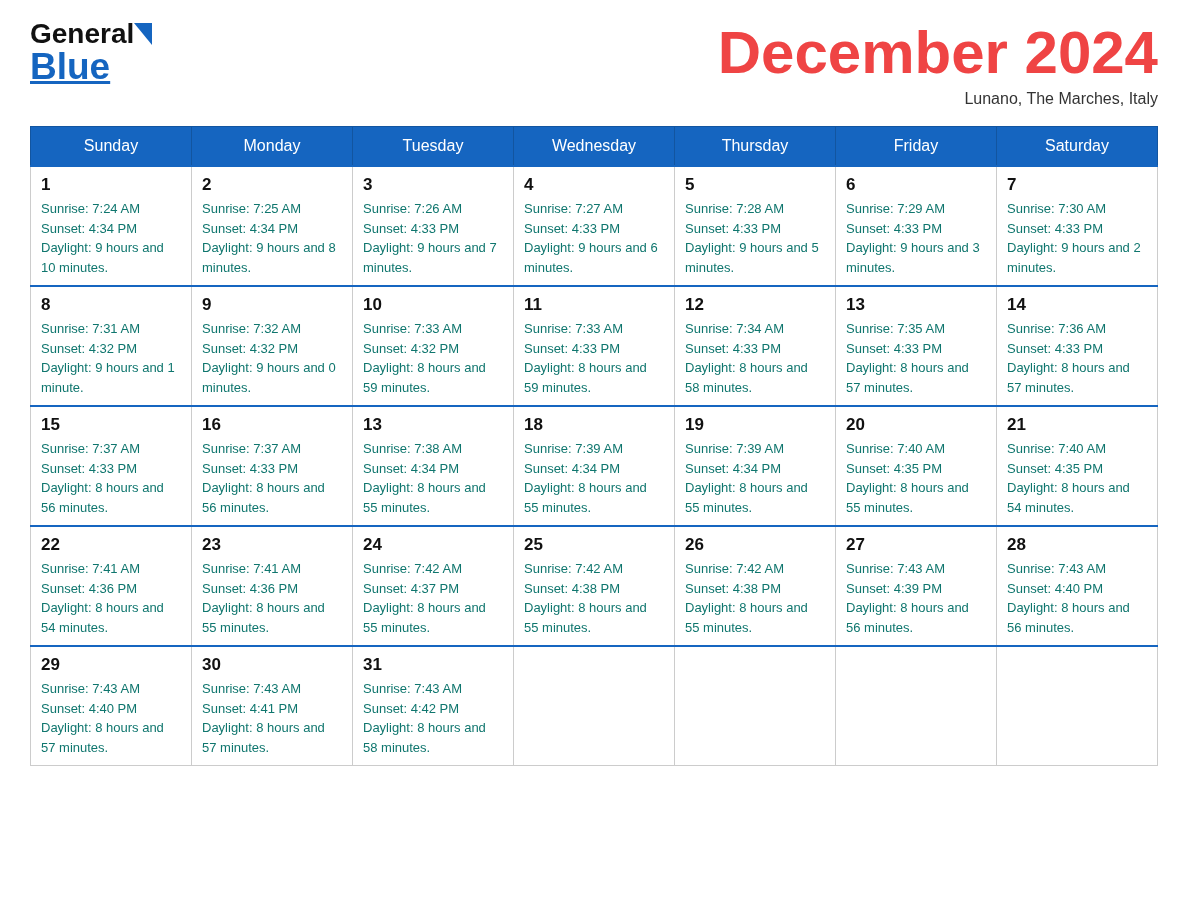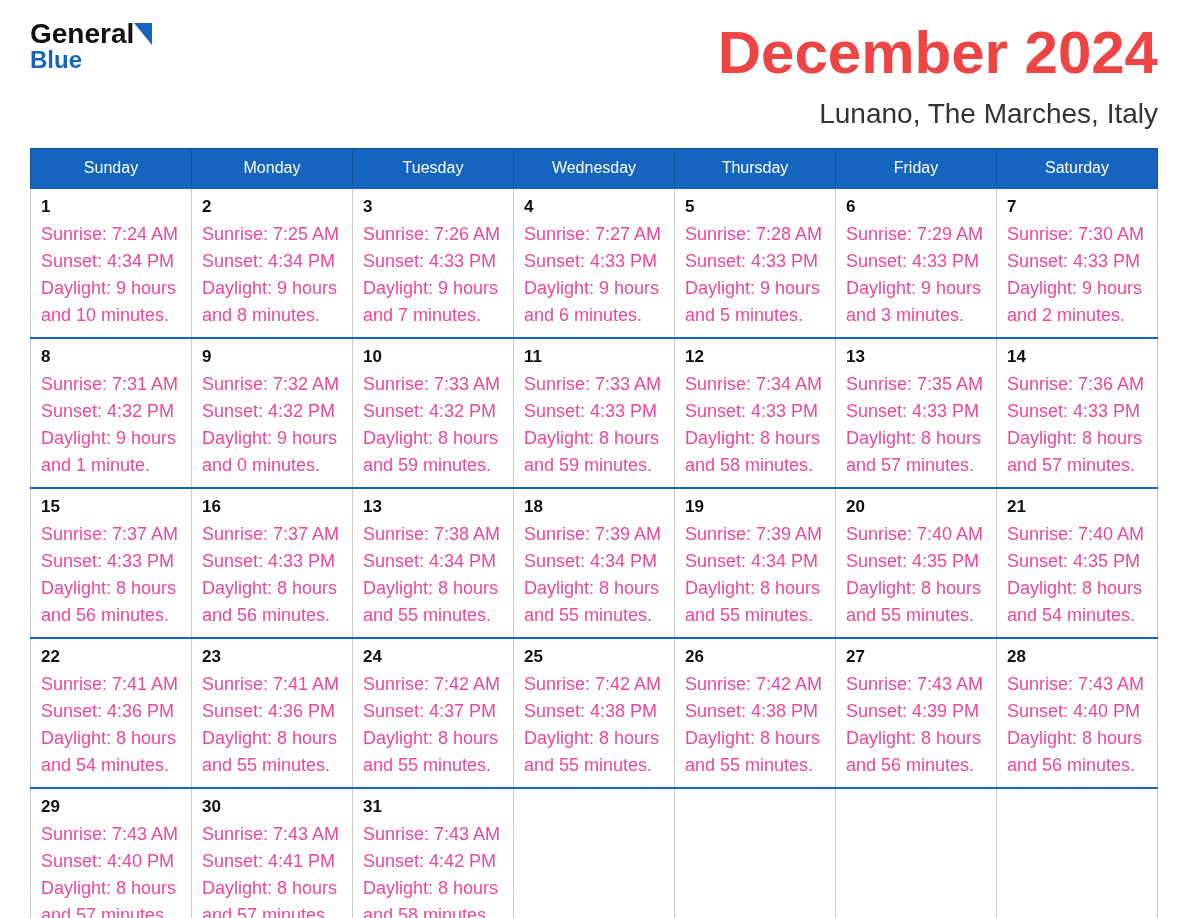--- a/index.html
+++ b/index.html
@@ -23,42 +23,43 @@
       align-items: flex-start;
       justify-content: center;
     }
     .logo-general {
       font-size: 28px;
       font-weight: bold;
       color: #111;
       line-height: 1;
     }
     .logo-blue {
-      font-size: 24px;
+      font-size: 37px;
       font-weight: bold;
       color: #1565c0;
       line-height: 1;
+      text-decoration: underline;
     }
     .logo-line {
       display: flex;
       align-items: center;
     }
     .title-area {
       text-align: right;
     }
     .month-title {
       font-size: 60px;
       font-weight: bold;
       color: #ef4444;
       line-height: 1.1;
     }
     .location {
-      font-size: 28px;
+      font-size: 16px;
       color: #333;
-      margin-top: 12px;
+      margin-top: 4px;
     }
     .calendar {
       width: 100%;
       border-collapse: collapse;
       border: 1px solid #aaa;
     }
     .calendar th {
       background: #1565c0;
       color: #fff;
       font-size: 16px;
@@ -78,22 +79,22 @@
       border-top: 2px solid #1565c0;
     }
     .day-num {
       font-size: 17px;
       font-weight: bold;
       color: #111;
       margin-bottom: 4px;
       display: block;
     }
     .day-info {
-      font-size: 18px;
-      color: #ec4899;
+      font-size: 13px;
+      color: #0f766e;
       line-height: 1.5;
     }
     .empty-cell {
       background: #fff;
     }
     .logo-svg {
       margin-right: 2px;
     }
   </style>
 </head>

